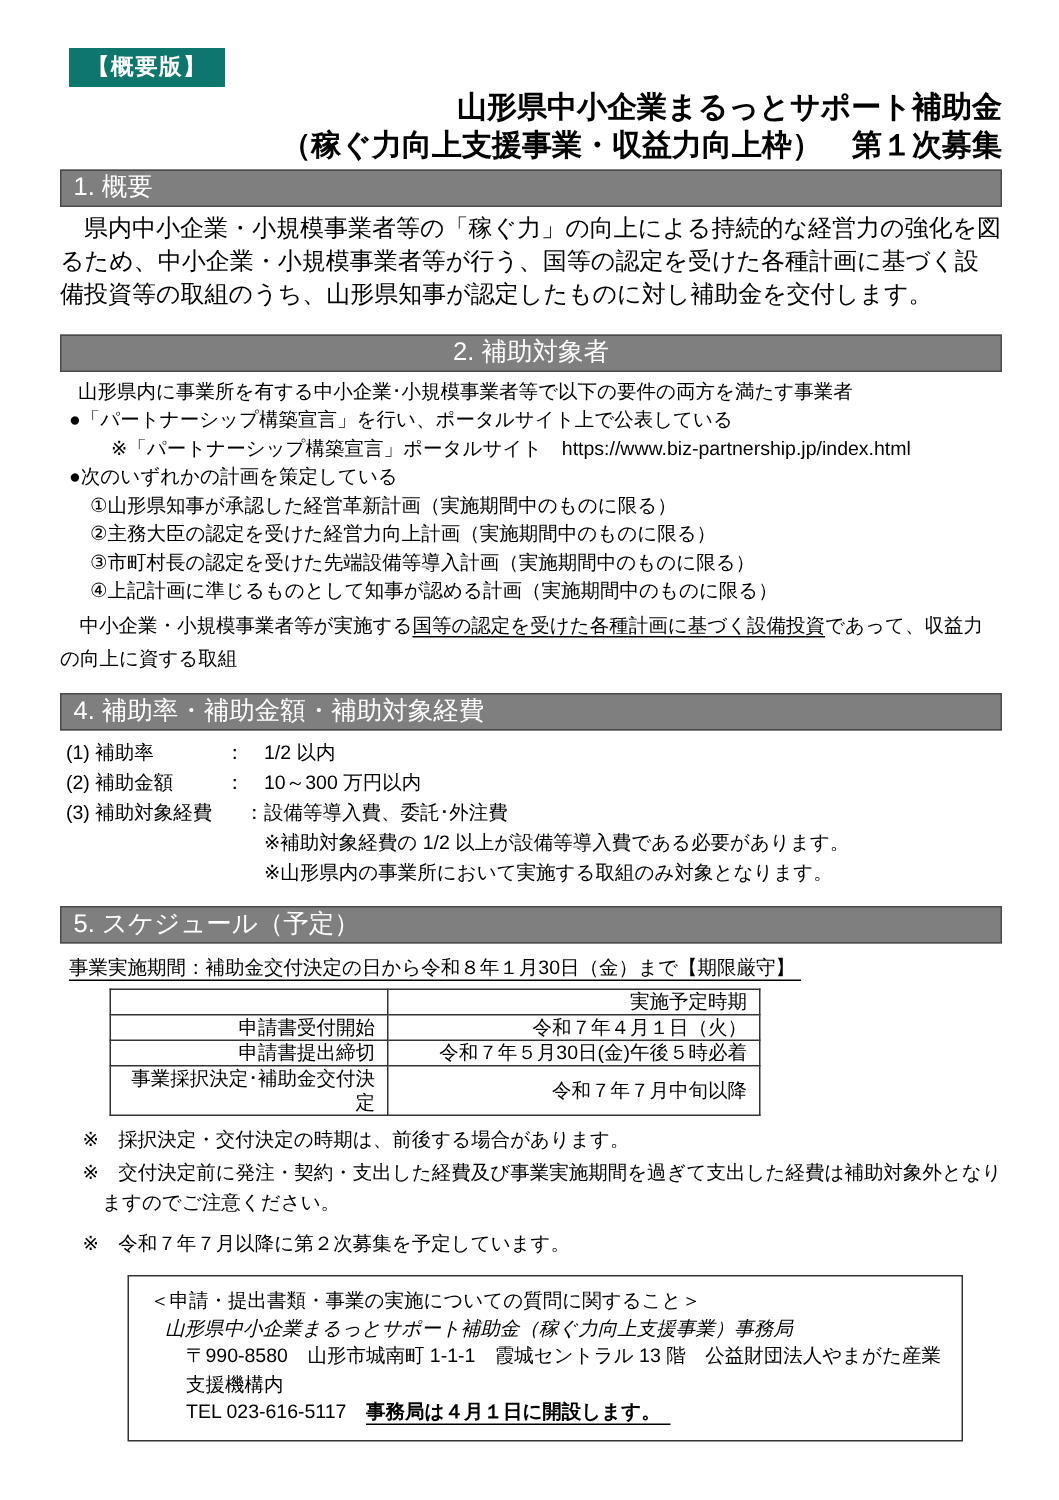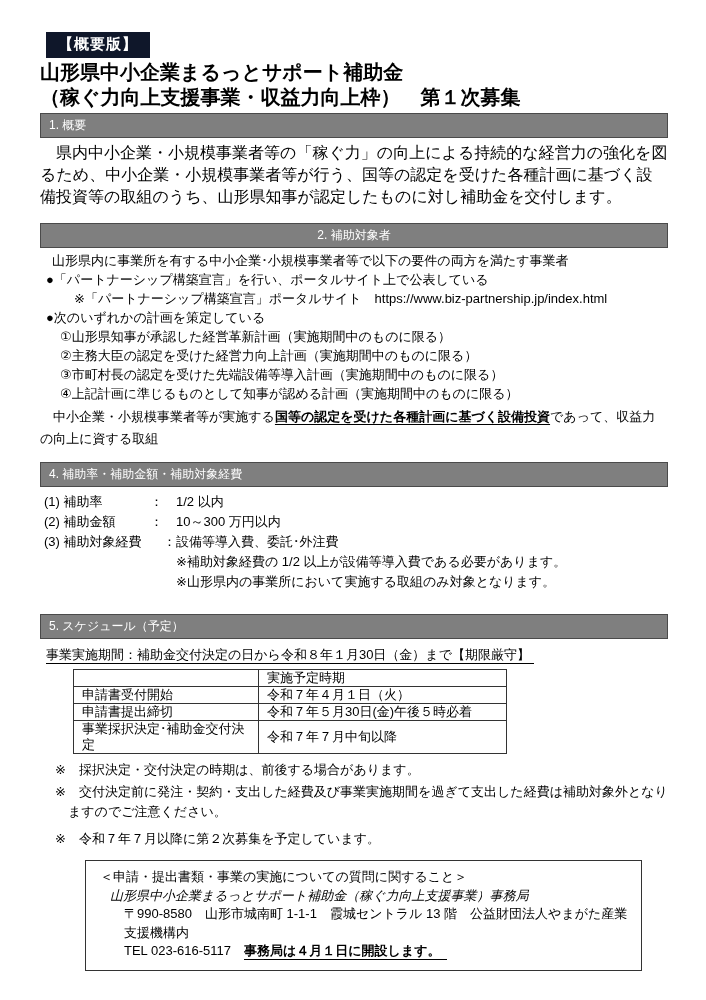--- a/index.html
+++ b/index.html
@@ -9,47 +9,47 @@
     width:706px; height:1000px;
     background:#ffffff;
     overflow:hidden;
     font-family:"Liberation Sans","DejaVu Sans",sans-serif;
     color:#000;
   }
   .content { padding:32px 38px 0 40px; }
 
   .badge {
     display:inline-block;
-    background:#0f172a; color:#fff;
+    background:#0f766e; color:#fff;
     font-size:15px; font-weight:bold;
     padding:3px 12px 4px 12px;
     margin-left:6px;
     letter-spacing:1px;
   }
-  .title { text-align:left; font-size:20px; font-weight:bold; line-height:25px; }
+  .title { text-align:right; font-size:20px; font-weight:bold; line-height:25px; }
   .title-wrap { margin-top:2px; }
 
   .bar {
     background:#7f7f7f; color:#ffffff;
     border:1px solid #4a4a4a;
-    font-size:12px; line-height:18px;
+    font-size:17px; line-height:18px;
     padding:2px 8px 3px 8px;
   }
   .bar.mt1 { margin-top:3px; }
 
   .para { font-size:16px; line-height:22px; margin-top:4px; text-indent:1em; }
 
   .s2 { margin-top:3px; font-size:13px; line-height:19px; }
   .s2 .intro  { padding-left:12px; }
   .s2 .bullet { padding-left:6px; }
   .s2 .note   { padding-left:34px; }
   .s2 .plan   { padding-left:20px; }
 
   .s3p { font-size:13px; line-height:22px; margin-top:3px; text-indent:1em; }
-  .u-thin { text-decoration:underline; text-underline-offset:3px;font-weight:bold; }
+  .u-thin { text-decoration:underline; text-underline-offset:3px; }
 
   .s4 { margin-top:5px; font-size:13px; line-height:20px; padding-left:4px; }
   .kv { display:flex; }
   .kv .k { width:106px; }
   .kv .sep { width:26px; }
   .s4 .note { padding-left:132px; }
 
   .period { margin-top:7px; padding-left:6px; font-size:13px; line-height:18px; }
   .period .em {
     font-weight:normal;
@@ -60,26 +60,26 @@
   table.sched {
     margin:5px 0 0 33px;
     border-collapse:collapse;
     font-size:13px;
   }
   table.sched th, table.sched td {
     border:1px solid #333;
     height:17px;
     padding:0 8px;
     font-weight:normal;
-    text-align:left;
+    text-align:right;
     line-height:16px;
   }
   table.sched .c1 { width:185px; }
   table.sched .c2 { width:248px; }
-  table.sched thead td { text-align:left; }
+  table.sched thead td { text-align:right; }
 
   .s5notes { margin-top:6px; font-size:13px; line-height:20px; }
   .s5notes .note { padding-left:21px; text-indent:-13px; margin-left:7px; }
   .s5notes .note + .note { margin-top:2px; }
   .s5notes .note.gap { margin-top:7px; }
 
   .contact {
     margin:11px 0 0 45px;
     width:557px;
     border:1px solid #333;
@@ -147,21 +147,21 @@
       <div class="kv">
         <span class="k" style="width:119px;">(3) 補助対象経費</span>
         <span class="sep" style="width:13px;">：</span>
         <span class="v">設備等導入費、委託･外注費</span>
       </div>
       <div class="note">※補助対象経費の 1/2 以上が設備等導入費である必要があります。</div>
       <div class="note">※山形県内の事業所において実施する取組のみ対象となります。</div>
     </div>
 
     
-    <div class="bar" style="margin-top:22px;">5. スケジュール（予定）</div>
+    <div class="bar" style="margin-top:12px;">5. スケジュール（予定）</div>
     <div class="period">
       <span class="em">事業実施期間：補助金交付決定の日から令和８年１月30日（金）まで【期限厳守】</span>
     </div>
 
     <table class="sched">
       <thead>
         <tr>
           <td class="c1"></td>
           <td class="c2">実施予定時期</td>
         </tr>

